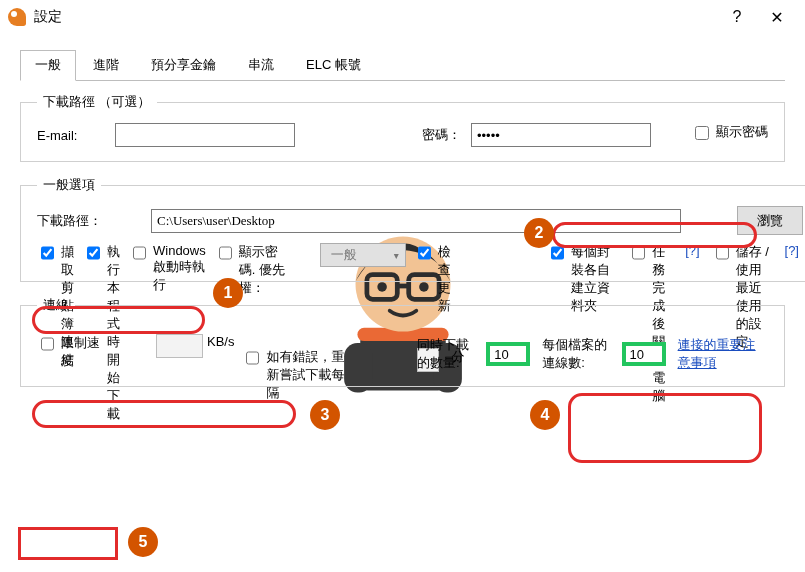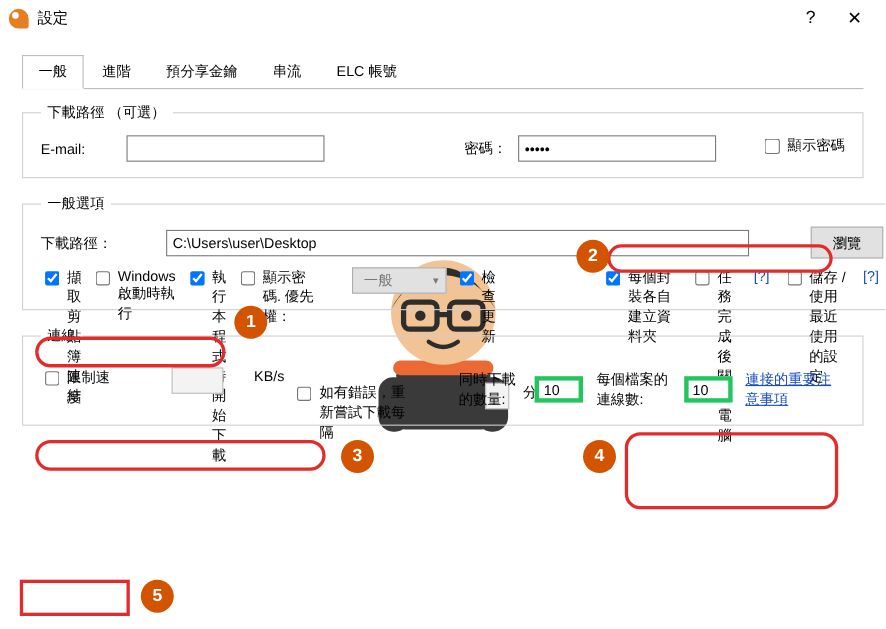--- a/index.html
+++ b/index.html
@@ -68,21 +68,21 @@
   .row { display: flex; align-items: center; }
   label.lbl { font-size: 13px; }
   input[type=text], input[type=password] {
     border: 1px solid #7a7a7a;
     height: 24px;
     padding: 2px 5px;
     font-size: 13px;
   }
   input.text-email { width: 180px; }
   input.text-pw { width: 180px; }
-  input.path { width: 530px; }
+  input.path { width: 530px; font-family: Liberation Serif, serif; }
   button.win {
     border: 1px solid #adadad;
     background: #e1e1e1;
     height: 29px;
     min-width: 66px;
     font-family: inherit;
     font-size: 13px;
     cursor: pointer;
     padding: 2px 14px;
   }
@@ -210,26 +210,26 @@
       <div style="flex:1"></div>
       <button class="win">瀏覽</button>
     </div>
     <div class="cols">
       <div class="col" style="max-width:340px">
         <div class="chk">
             <input type="checkbox" checked="" style="">
             <span>擷取剪貼簿連結</span>
           </div>
         <div class="chk">
+            <input type="checkbox" checked="" style="">
+            <span>執行本程式時開始下載</span>
+          </div>
+        <div class="chk">
             <input type="checkbox" style="">
             <span>Windows 啟動時執行</span>
-          </div>
-        <div class="chk">
-            <input type="checkbox" checked="" style="">
-            <span>執行本程式時開始下載</span>
           </div>
         <div class="chk">
           <input type="checkbox" style="">
           <span>顯示密碼. 優先權：</span>
           <span style="width:46px"></span>
           <div class="select-like">
             <span>一般</span>
             <span class="chev">▾</span>
           </div>
         </div>
@@ -261,21 +261,21 @@
 
   <fieldset>
     <legend>連線</legend>
     <div class="cols">
       <div class="col" style="max-width:380px">
         <div class="chk">
           <input type="checkbox" style="">
           <span>限制速度</span>
           <span style="width:60px"></span>
           <span class="disabled-box"></span>
-          <span style="margin-left:24px;">KB/s</span>
+          <span style="margin-left:0;">KB/s</span>
         </div>
         <div class="chk" style="margin-top:14px">
           <input type="checkbox" style="">
           <span>如有錯誤，重新嘗試下載每隔</span>
           <span style="width:98px"></span>
           <span class="disabled-box" style="width:40px"></span>
           <span style="margin-left:8px;">分</span>
         </div>
       </div>
       <div class="col" style="align-items:flex-end;gap:12px;">

